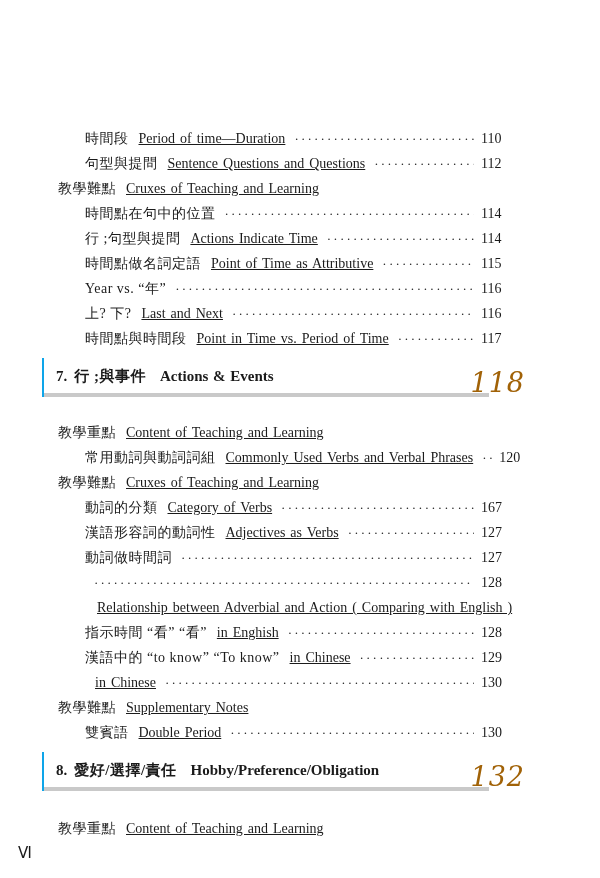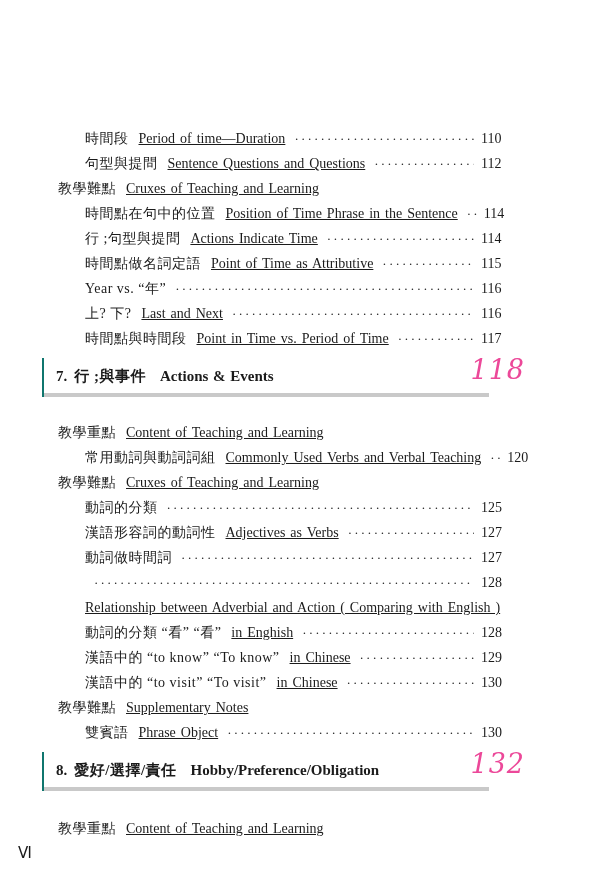--- a/index.html
+++ b/index.html
@@ -35,21 +35,21 @@
     letter-spacing: 0.5px;
     white-space: pre;
   }
   .en {
     flex: 0 0 auto;
     margin-left: 10px;
     word-spacing: 1.5px;
     white-space: pre;
     text-decoration: underline;
   }
-  .en.no-zh { margin-left: 0; }
+  .en.no-zh { margin-left: 12px; }
   .leader {
     flex: 1 1 20px;
     min-width: 10px;
     overflow: hidden;
     white-space: nowrap;
     margin: 0 7px 0 9px;
     letter-spacing: 2.2px;
     font-size: 13px;
     color: #2a2a2a;
   }
@@ -57,46 +57,46 @@
     flex: 0 0 auto;
     min-width: 24px;
     text-align: left;
     white-space: pre;
   }
   
   .section {
     position: relative;
     height: 39px;
     margin: 7px -20px 0 -16px;
-    border-left: 2px solid #0f766e;
+    border-left: 2px solid #0ea5e9;
   }
   .section .bar {
     position: absolute;
     left: 0; bottom: 0;
     height: 4px;
     width: calc(100% - 36px);
     background: #c9c9c9;
   }
   .sec-title {
     position: absolute;
     left: 12px; bottom: 11px;
     font-weight: bold;
     font-size: 15px;
     white-space: pre;
   }
   .sec-title .sec-num-label { margin-right: 7px; }
   .sec-title .sec-zh { letter-spacing: 0.5px; }
   .sec-title .sec-en { margin-left: 14px; word-spacing: 1px; }
   .sec-pagenum {
     position: absolute;
-    right: 0; bottom: 14px;
+    right: 0; bottom: 1px;
     font-style: italic;
     font-size: 27px;
     line-height: 27px;
-    color: #ec4899;
+    color: #a16207;
     letter-spacing: 1px;
     font-family: "DejaVu Serif", "Liberation Serif", serif;
   }
   
   .gap-after-s7 { margin-top: 23px; }
   .gap-after-s8 { margin-top: 25px; }
   
   .folio {
     position: absolute;
     left: 18px; top: 843px;
@@ -123,21 +123,20 @@
           <span class="en">Sentence Questions and Questions</span>
           <span class="leader">······················································································································································</span>
           <span class="pagenum">112</span>
         </div>
         <div class="row">
           <span class="zh">教學難點</span>
           <span class="en">Cruxes of Teaching and Learning</span>
         </div>
         <div class="row indent">
           <span class="zh">時間點在句中的位置</span>
-          <span class="en">Position of Time Phrase in the Sentence</span>
           <span class="leader">······················································································································································</span>
           <span class="pagenum">114</span>
         </div>
         <div class="row indent">
           <span class="zh">行 ;句型與提問</span>
           <span class="en">Actions Indicate Time</span>
           <span class="leader">······················································································································································</span>
           <span class="pagenum">114</span>
         </div>
         <div class="row indent">
@@ -169,76 +168,76 @@
         <span class="sec-title"><span class="sec-num-label">7.</span><span class="sec-zh">行 ;與事件</span><span class="sec-en">Actions &amp; Events</span></span>
         <span class="sec-pagenum">118</span>
       </div>
       <div class="entries gap-after-s7">
         <div class="row">
           <span class="zh">教學重點</span>
           <span class="en">Content of Teaching and Learning</span>
         </div>
         <div class="row indent">
           <span class="zh">常用動詞與動詞詞組</span>
-          <span class="en">Commonly Used Verbs and Verbal Teaching</span>
+          <span class="en">Commonly Used Verbs and Verbal Phrases</span>
           <span class="leader">······················································································································································</span>
           <span class="pagenum">120</span>
         </div>
         <div class="row">
           <span class="zh">教學難點</span>
           <span class="en">Cruxes of Teaching and Learning</span>
         </div>
         <div class="row indent">
           <span class="zh">動詞的分類</span>
-          <span class="leader">······················································································································································</span>
-          <span class="pagenum">125</span>
+          <span class="en">Category of Verbs</span>
+          <span class="leader">······················································································································································</span>
+          <span class="pagenum">167</span>
         </div>
         <div class="row indent">
           <span class="zh">漢語形容詞的動詞性</span>
           <span class="en">Adjectives as Verbs</span>
           <span class="leader">······················································································································································</span>
           <span class="pagenum">127</span>
         </div>
         <div class="row indent">
           <span class="zh">動詞做時間詞</span>
           <span class="leader">······················································································································································</span>
           <span class="pagenum">127</span>
         </div>
         <div class="row indent">
           <span class="leader">······················································································································································</span>
           <span class="pagenum">128</span>
         </div>
         <div class="row indent">
           <span class="en no-zh">Relationship between Adverbial and Action ( Comparing with English )</span>
         </div>
         <div class="row indent">
-          <span class="zh">動詞的分類 “看” “看”</span>
+          <span class="zh">指示時間 “看” “看”</span>
           <span class="en">in Enghish</span>
           <span class="leader">······················································································································································</span>
           <span class="pagenum">128</span>
         </div>
         <div class="row indent">
           <span class="zh">漢語中的 “to know” “To know”</span>
           <span class="en">in Chinese</span>
           <span class="leader">······················································································································································</span>
           <span class="pagenum">129</span>
         </div>
         <div class="row indent">
-          <span class="zh">漢語中的 “to visit” “To visit”</span>
           <span class="en">in Chinese</span>
           <span class="leader">······················································································································································</span>
           <span class="pagenum">130</span>
         </div>
         <div class="row">
           <span class="zh">教學難點</span>
           <span class="en">Supplementary Notes</span>
         </div>
         <div class="row indent">
           <span class="zh">雙賓語</span>
-          <span class="en">Phrase Object</span>
+          <span class="en">Double Period</span>
           <span class="leader">······················································································································································</span>
           <span class="pagenum">130</span>
         </div>
       </div>
       <div class="section">
         <span class="bar"></span>
         <span class="sec-title"><span class="sec-num-label">8.</span><span class="sec-zh">愛好/選擇/責任</span><span class="sec-en">Hobby/Preference/Obligation</span></span>
         <span class="sec-pagenum">132</span>
       </div>
       <div class="entries gap-after-s8">

